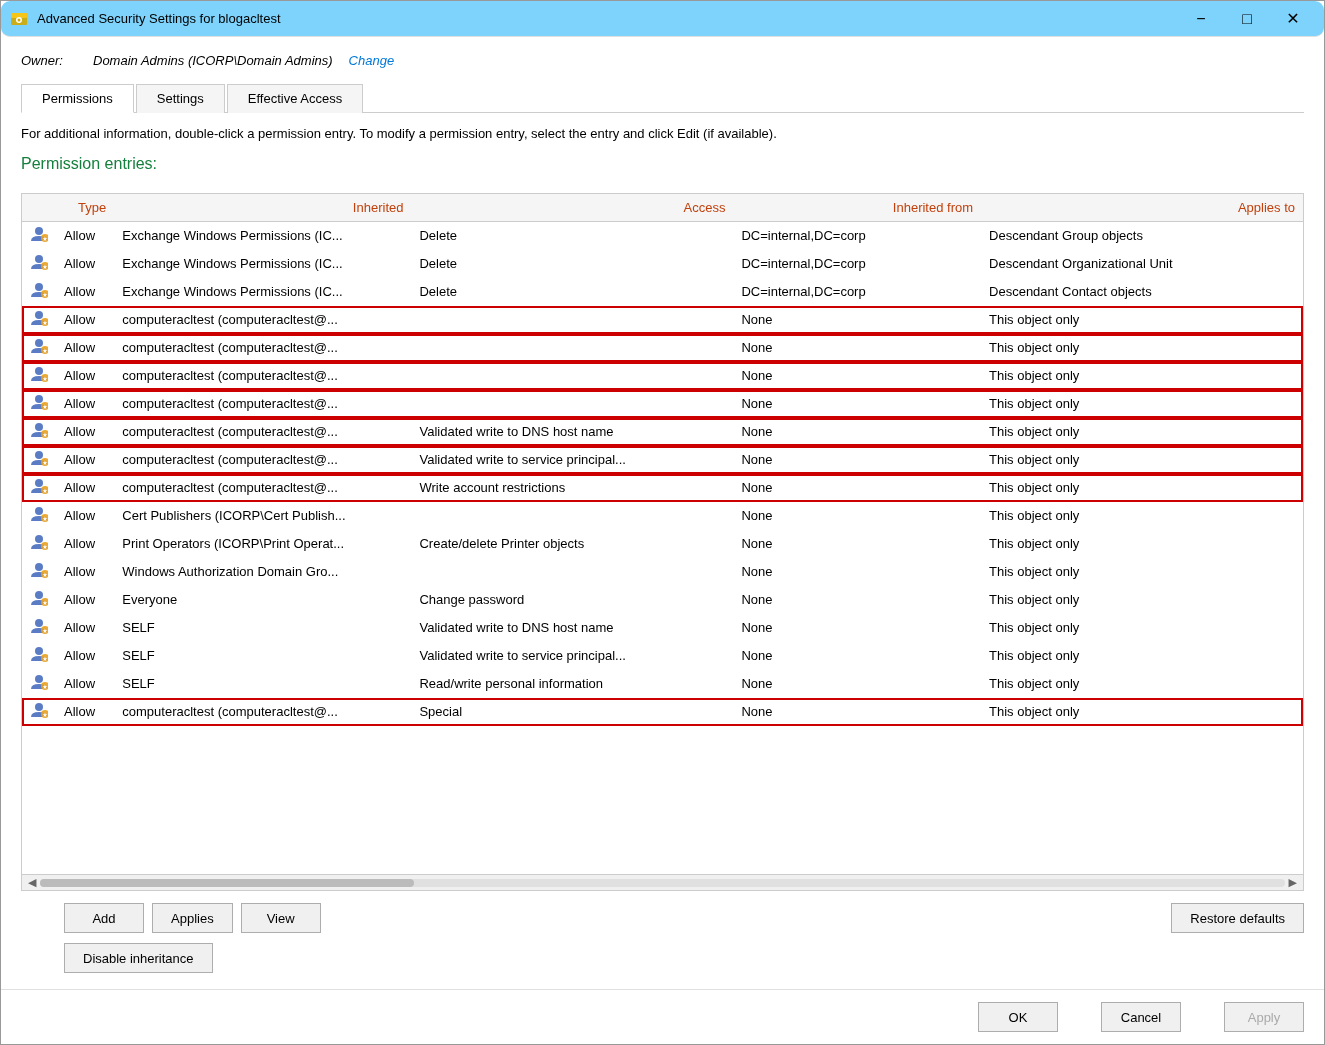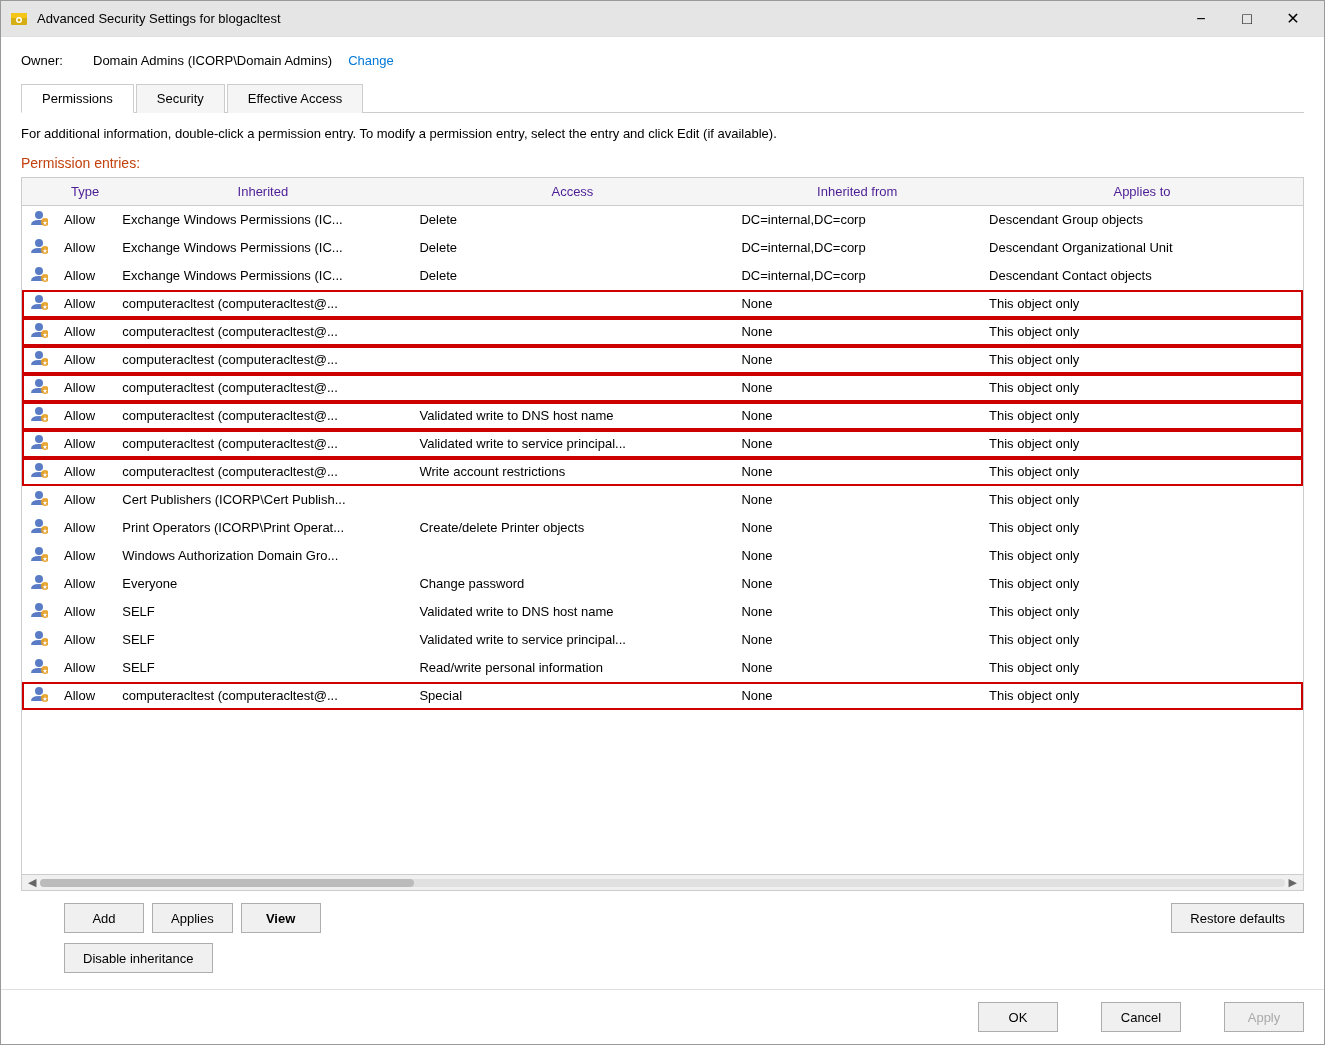--- a/index.html
+++ b/index.html
@@ -16,27 +16,28 @@
       width: 1325px;
       height: 1045px;
       background: #ffffff;
       border: 1px solid #999;
       box-shadow: 2px 2px 8px rgba(0,0,0,0.3);
       display: flex;
       flex-direction: column;
       position: relative;
     }
     .title-bar {
-      background: #e5e5e5;
+      background: #7dd3fc;
       border-bottom: 1px solid #e0e0e0;
       height: 36px;
       display: flex;
       align-items: center;
       padding: 0 8px;
       flex-shrink: 0;
+      border-radius: 9px;
     }
     .title-bar-icon {
       width: 20px;
       height: 20px;
       margin-right: 8px;
       flex-shrink: 0;
     }
     .title-bar-text {
       flex: 1;
       font-size: 13px;
@@ -62,20 +63,21 @@
       flex: 1;
       display: flex;
       flex-direction: column;
       padding: 16px 20px;
       overflow: hidden;
     }
     .owner-row {
       display: flex;
       align-items: flex-end;
       margin-bottom: 16px;
+      font-style: italic;
     }
     .owner-label {
       color: #000;
       margin-right: 12px;
       min-width: 60px;
     }
     .owner-value {
       color: #000;
       margin-right: 8px;
     }
@@ -106,23 +108,23 @@
       border-bottom: 1px solid #fff;
       z-index: 1;
     }
     .info-text {
       font-size: 13px;
       color: #000;
       margin-bottom: 12px;
       line-height: 1.4;
     }
     .section-label {
-      font-size: 14px;
-      color: #c2410c;
-      margin-bottom: 6px;
+      font-size: 16px;
+      color: #15803d;
+      margin-bottom: 20px;
     }
     .table-container {
       flex: 1;
       border: 1px solid #ccc;
       overflow: hidden;
       display: flex;
       flex-direction: column;
       min-height: 0;
     }
     .table-scroll {
@@ -132,26 +134,26 @@
     }
     table {
       width: 100%;
       border-collapse: collapse;
       min-width: 1100px;
     }
     thead tr {
       background: #f5f5f5;
     }
     thead th {
-      text-align: center;
+      text-align: right;
       padding: 6px 8px;
       border-bottom: 1px solid #ccc;
       font-weight: normal;
       font-size: 13px;
-      color: #4c1d95;
+      color: #c2410c;
       white-space: nowrap;
     }
     tbody tr {
       height: 28px;
     }
     tbody td {
       padding: 3px 8px;
       font-size: 13px;
       color: #000;
       white-space: nowrap;
@@ -251,21 +253,21 @@
   <div class="content">
 
     <div class="owner-row">
       <span class="owner-label">Owner:</span>
       <span class="owner-value">Domain Admins (ICORP\Domain Admins)</span>
       <a class="owner-link">Change</a>
     </div>
 
     <div class="tabs">
       <div class="tab active">Permissions</div>
-      <div class="tab">Security</div>
+      <div class="tab">Settings</div>
       <div class="tab">Effective Access</div>
     </div>
 
     <div class="info-text">For additional information, double-click a permission entry. To modify a permission entry, select the entry and click Edit (if available).</div>
 
     <div class="section-label">Permission entries:</div>
 
     <div class="table-container">
       <div class="table-scroll">
         <table>
@@ -523,21 +525,21 @@
         <div class="scroll-track-h">
           <div class="scroll-thumb-h"></div>
         </div>
         <span style="font-size:11px;color:#666;padding:0 4px;">▶</span>
       </div>
     </div>
 
     <div class="bottom-buttons">
       <button class="btn">Add</button>
       <button class="btn" style="margin-left:8px;">Applies</button>
-      <button class="btn" style="margin-left:8px;font-weight:bold;">View</button>
+      <button class="btn" style="margin-left:8px;">View</button>
       <button class="btn btn-restore">Restore defaults</button>
     </div>
 
     <div class="btn-row2">
       <button class="btn">Disable inheritance</button>
     </div>
   </div>
 
   <div class="footer">
     <button class="btn">OK</button>

